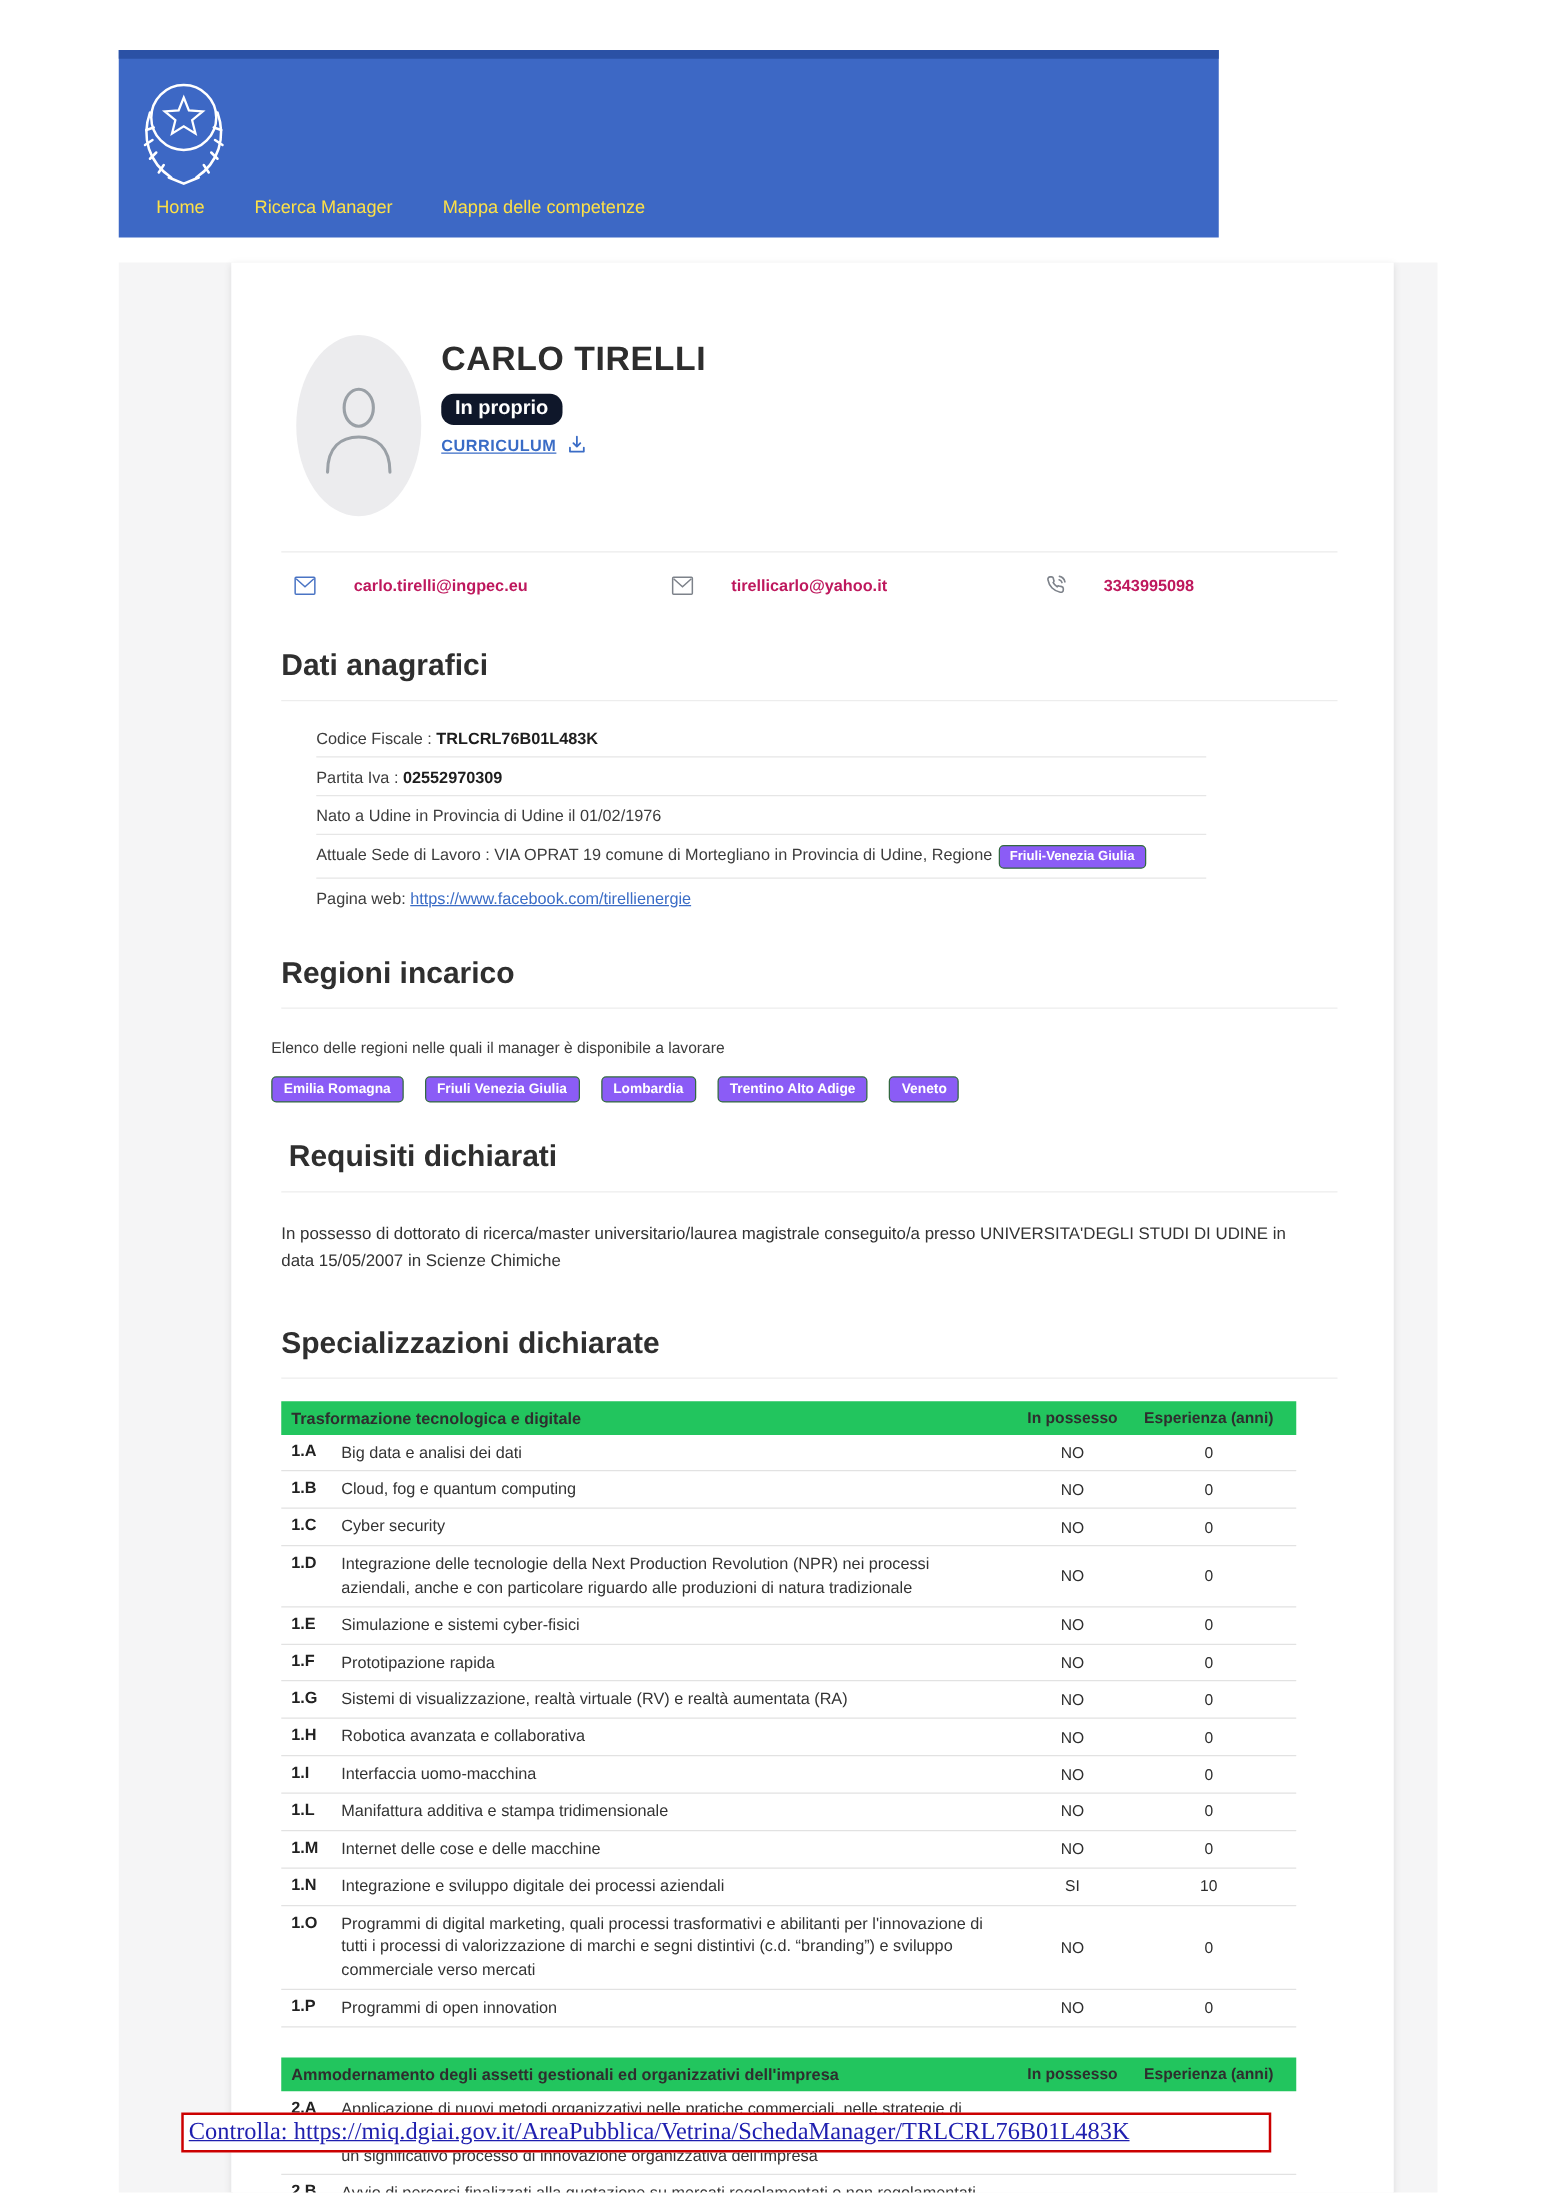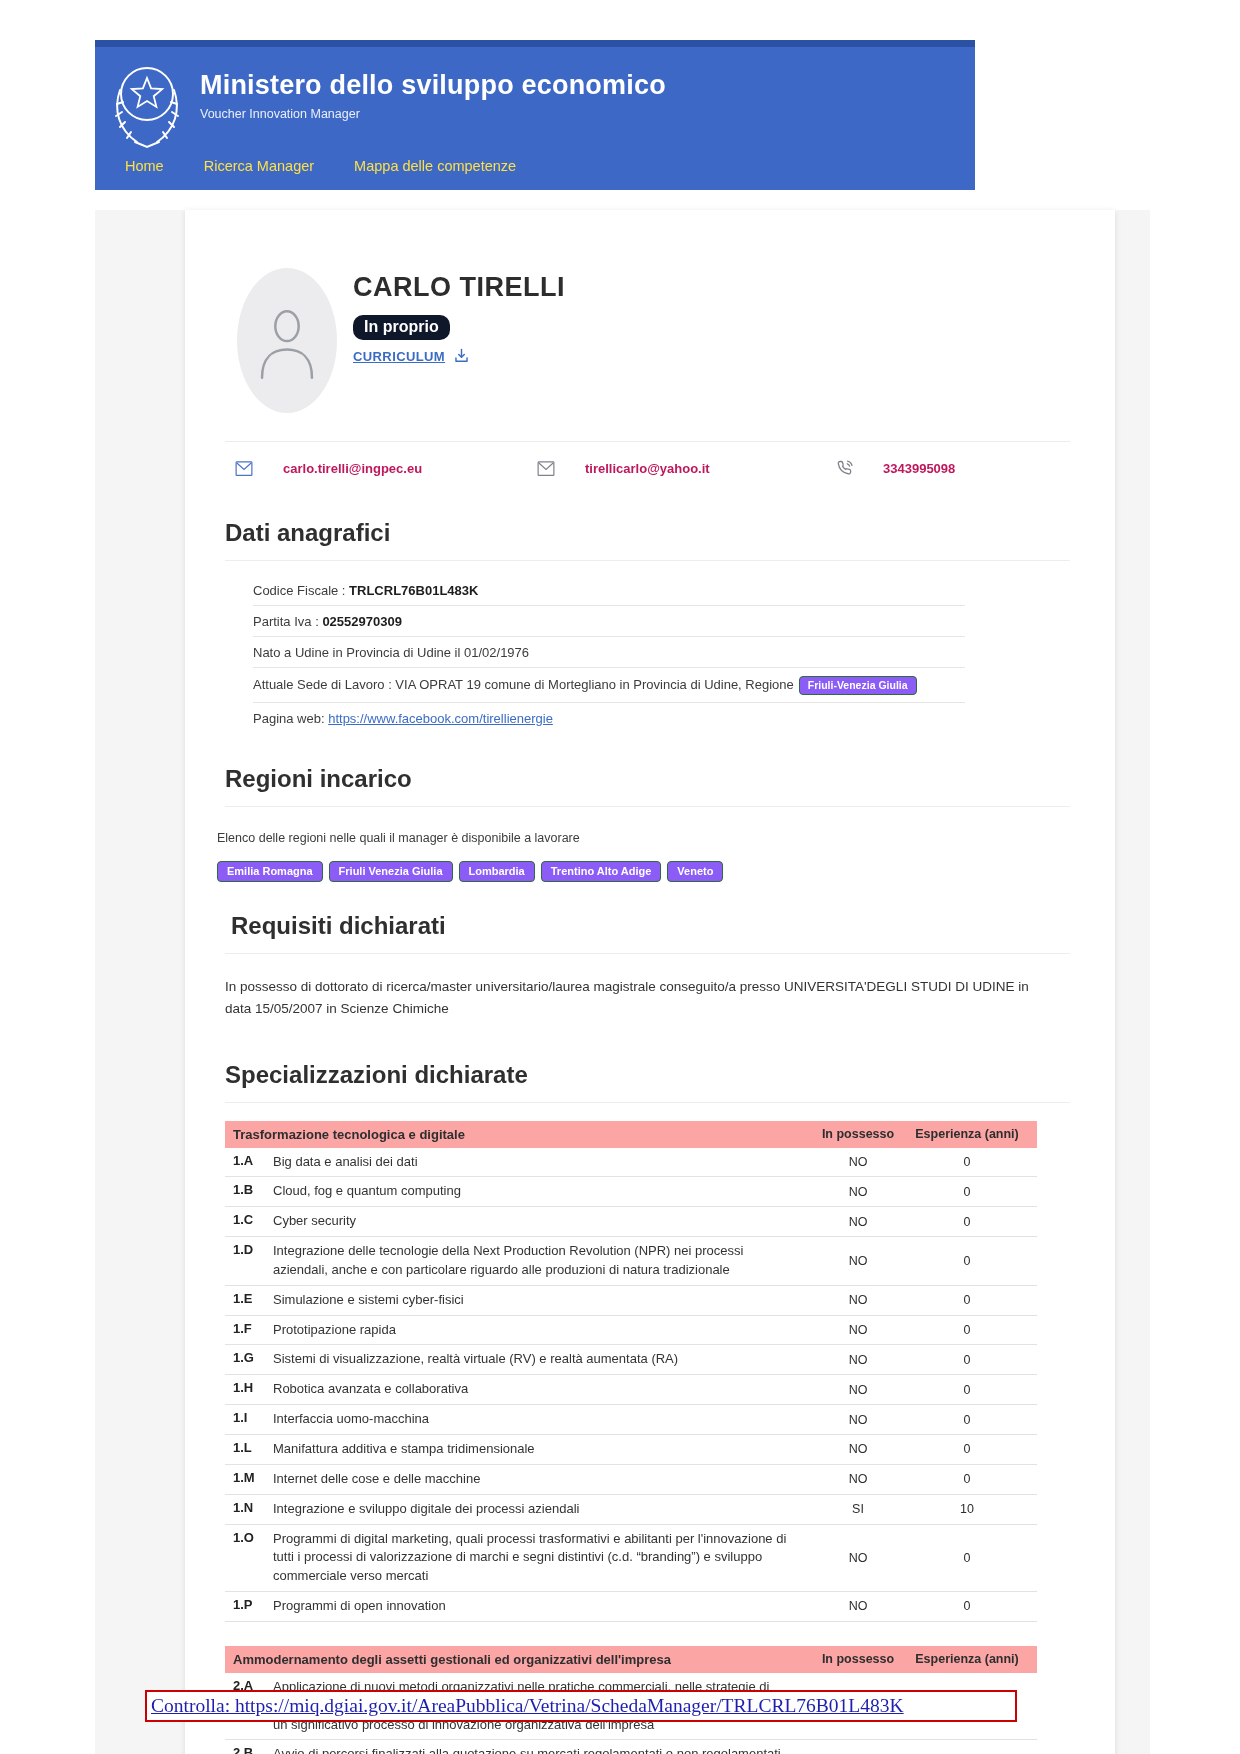--- a/index.html
+++ b/index.html
@@ -42,29 +42,29 @@
   .dati { margin-top:8px; width:712px; }
   .dati-row { padding:8px 0 7px; border-bottom:1px solid #e6e6e6; font-size:13px; color:#3c3c3c; }
   .dati-row:last-child { border-bottom:none; }
   .dati-val { font-weight:700; color:#1d1d1d; }
   .region-badge, .r-badge { display:inline-block; background:#8b5cf6; border:1px solid #32693f; color:#fff; font-weight:700; border-radius:4px; }
   .region-badge { font-size:10.5px; padding:2px 8px 3px; margin-left:5px; }
   .web-link { color:#3a6cc6; text-decoration:underline; cursor:pointer; }
 
   
   .reg-desc { margin-top:24px; margin-left:-8px; font-size:12.5px; color:#3c3c3c; }
-  .reg-badges { margin-top:16px; margin-left:-8px; display:flex; gap:6px; }
+  .reg-badges { margin-top:16px; margin-left:-8px; display:flex; gap:17px; }
   .r-badge { font-size:11px; padding:3px 9px 4px; cursor:default; }
 
   
   .req-text { margin-top:22px; font-size:13.5px; line-height:1.65; color:#333; width:822px; }
 
   
   .spec-table { margin-top:18px; width:812px; }
-  .spec-head { display:grid; grid-template-columns:1fr 94px 124px; background:#fca5a5; padding:6px 8px; align-items:center; }
+  .spec-head { display:grid; grid-template-columns:1fr 94px 124px; background:#22c55e; padding:6px 8px; align-items:center; }
   .spec-head-title { font-size:13px; font-weight:700; color:#2e2e2e; }
   .spec-col { font-size:12.5px; font-weight:700; color:#2e2e2e; text-align:center; }
   .spec-row { display:grid; grid-template-columns:1fr 94px 124px; padding:5px 8px; border-bottom:1px solid #e2e2e2; align-items:center; }
   .spec-rowleft { display:grid; grid-template-columns:36px 1fr; column-gap:4px; align-items:start; }
   .spec-code { font-size:13px; font-weight:700; color:#222; }
   .spec-desc { font-size:13px; color:#333; line-height:1.45; padding-right:14px; }
   .spec-val { font-size:12.5px; color:#2e2e2e; text-align:center; }
   .table-gap { height:24px; }
 
   
@@ -84,24 +84,20 @@
         <circle cx="40" cy="40" r="26"></circle>
         <polygon points="40,24 44.1,34.3 55.2,35.1 46.7,42.2 49.4,52.9 40,47 30.6,52.9 33.3,42.2 24.8,35.1 35.9,34.3" stroke-width="1.8"></polygon>
         <path d="M13 36 C6 56 12 76 30 88"></path>
         <path d="M67 36 C74 56 68 76 50 88"></path>
         <path d="M16 48 l-6 2 M15 58 l-6 4 M18 68 l-5 5 M24 78 l-4 6"></path>
         <path d="M64 48 l6 2 M65 58 l6 4 M62 68 l5 5 M56 78 l4 6"></path>
         <path d="M28 88 L40 93 L52 88"></path>
       </g>
     </svg>
   </div>
-  <div class="hgroup">
-    <div class="h-title">Ministero dello sviluppo economico</div>
-    <div class="h-sub">Voucher Innovation Manager</div>
-  </div>
   <div class="nav">
     <span class="nav-item">Home</span>
     <span class="nav-item">Ricerca Manager</span>
     <span class="nav-item">Mappa delle competenze</span>
   </div>
 </div>
 
 <div class="content-wrap">
   <div class="card">
 

